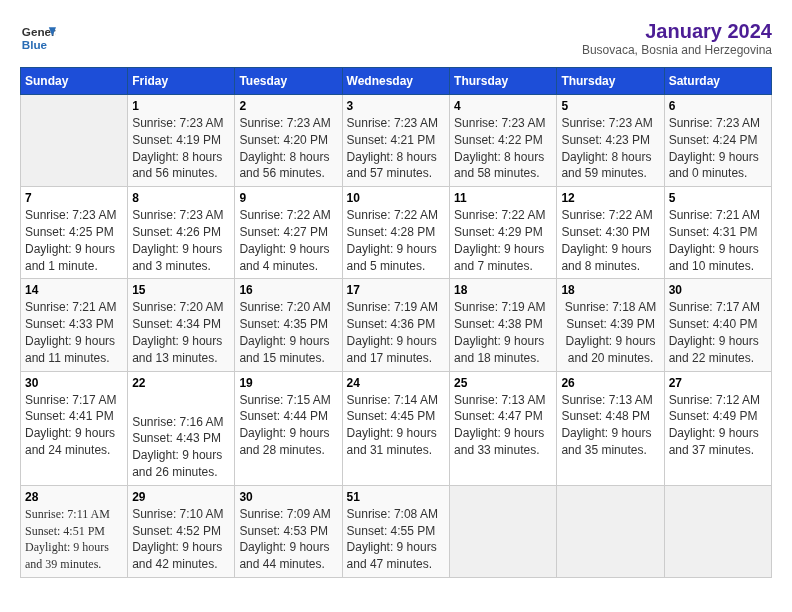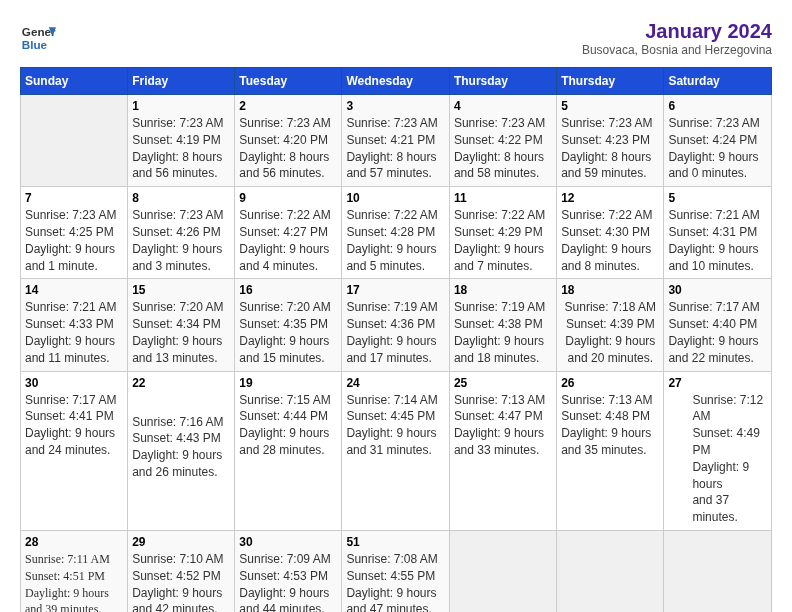--- a/index.html
+++ b/index.html
@@ -289,21 +289,21 @@
         </td>
         <td>
           <span class="day-number">26</span>
           <div class="day-info" style="white-space: pre-line;">Sunrise: 7:13 AM
 Sunset: 4:48 PM
 Daylight: 9 hours
 and 35 minutes.</div>
         </td>
         <td>
           <span class="day-number">27</span>
-          <div class="day-info" style="white-space: pre-line; margin-left: 24px;">Sunrise: 7:12 AM
+          <div class="day-info" style="white-space: pre-line;">Sunrise: 7:12 AM
 Sunset: 4:49 PM
 Daylight: 9 hours
 and 37 minutes.</div>
         </td>
       </tr>
       <tr>
         <td>
           <span class="day-number">28</span>
           <div class="day-info" style="white-space: pre-line; font-family: Liberation Serif, serif;">Sunrise: 7:11 AM
 Sunset: 4:51 PM

